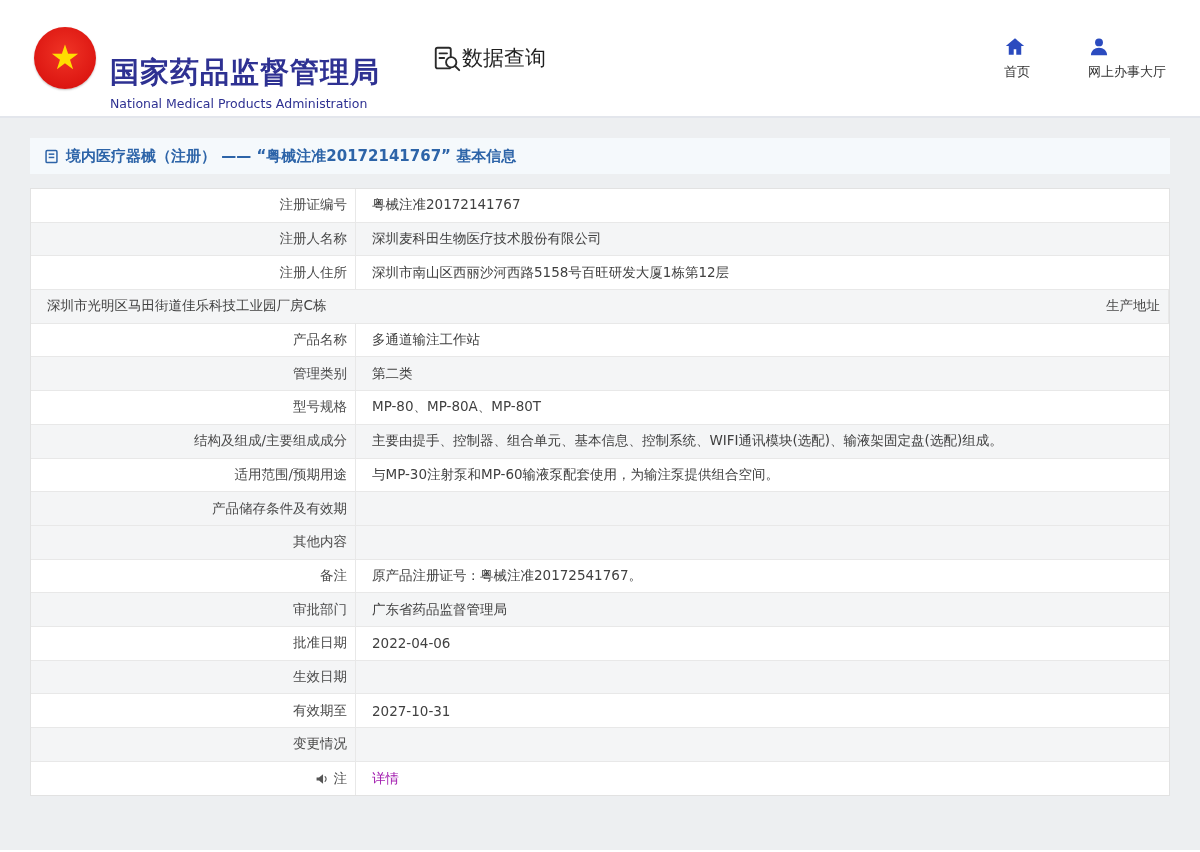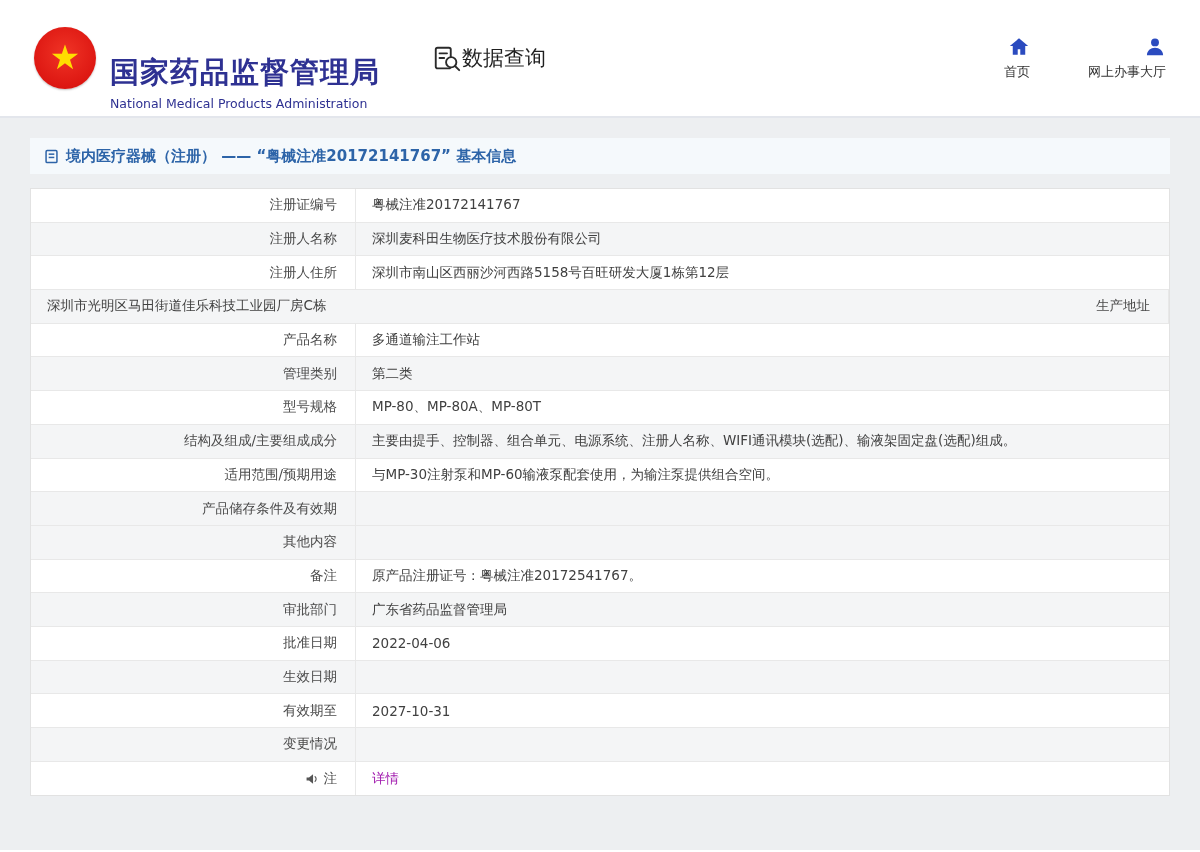--- a/index.html
+++ b/index.html
@@ -27,21 +27,21 @@
 
   .data-query {
     margin-left:52px; display:flex; align-items:center; gap:0;
     font-size:21px; color:#1f1f1f; cursor:pointer;
   }
   .dq-icon { display:flex; }
 
   .spacer { flex:1; }
 
   .nav-item {
-    display:flex; flex-direction:column; align-items:flex-end; gap:5px;
+    display:flex; flex-direction:column; align-items:flex-start; gap:5px;
     margin-left:58px; font-size:13px; color:#333; cursor:pointer;
   }
   .nav-icon { display:flex; height:22px; }
 
   
   .content {
     height:732px; background:#edeff1; padding:20px 30px 0 30px;
   }
   .breadcrumb-bar {
     background:#f5f9fc; height:36px; display:flex; align-items:center;
@@ -49,21 +49,21 @@
     color:#2d64a8; font-size:15px; font-weight:600;
   }
   .bc-icon { display:flex; }
 
   .info-table { background:#fff; border:1px solid #e2e2e2; }
   .tr { display:flex; min-height:33.7px; border-bottom:1px solid #e8e8e8; background:#fff; }
   .tr:last-child { border-bottom:none; }
   .tr.alt { background:#f4f5f6; }
   .td { display:flex; align-items:center; font-size:13.5px; }
   .td.label {
-    flex:0 0 325px; justify-content:flex-end; padding-right:18px;
+    flex:0 0 325px; justify-content:flex-end; padding-right:8px;
     border-right:1px solid #e8e8e8; color:#4a4a4a; gap:5px;
   }
   .td.value { flex:1; padding-left:16px; padding-right:0; color:#404040; }
   .td.value a { color:#a21caf; text-decoration:none; }
   .note-icon { display:flex; align-items:center; }
 </style>
 </head>
 <body>
 
 <header class="site-header">
@@ -171,21 +171,21 @@
     <div class="td label">
           <span class="label-text">型号规格</span>
         </div>
     <div class="td value">MP-80、MP-80A、MP-80T</div>
   </div>
 
   <div class="tr alt">
     <div class="td label">
           <span class="label-text">结构及组成/主要组成成分</span>
         </div>
-    <div class="td value">主要由提手、控制器、组合单元、电源系统、注册人名称、WIFI通讯模块(选配)、输液架固定盘(选配)组成。</div>
+    <div class="td value">主要由提手、控制器、组合单元、基本信息、控制系统、WIFI通讯模块(选配)、输液架固定盘(选配)组成。</div>
   </div>
 
   <div class="tr">
     <div class="td label">
           <span class="label-text">适用范围/预期用途</span>
         </div>
     <div class="td value">与MP-30注射泵和MP-60输液泵配套使用，为输注泵提供组合空间。</div>
   </div>
 
   <div class="tr alt">

